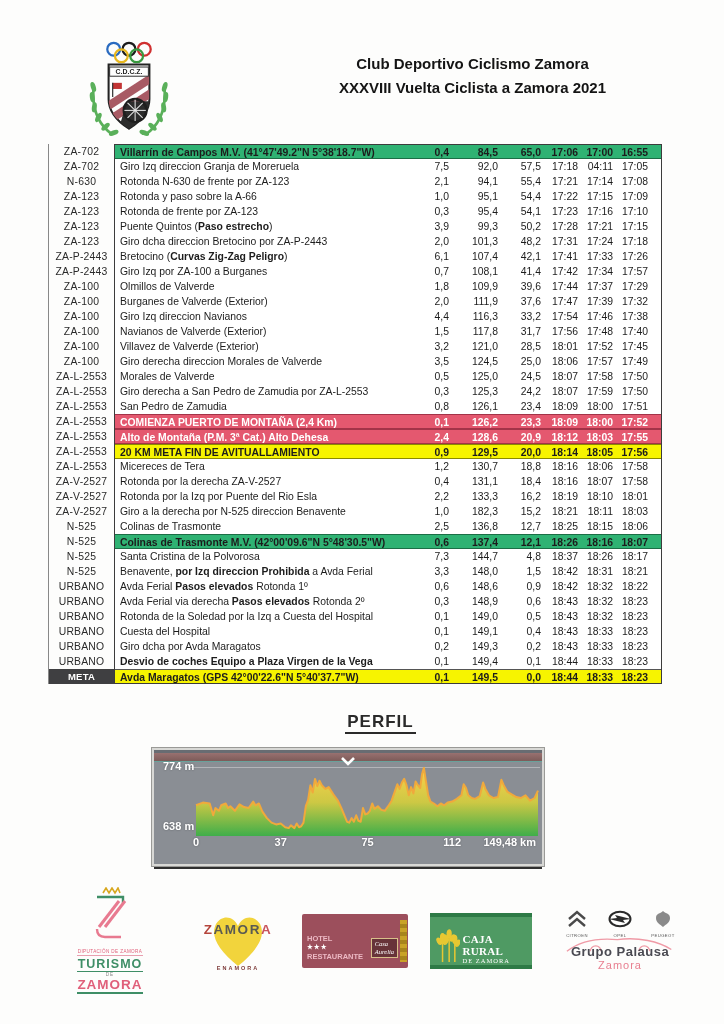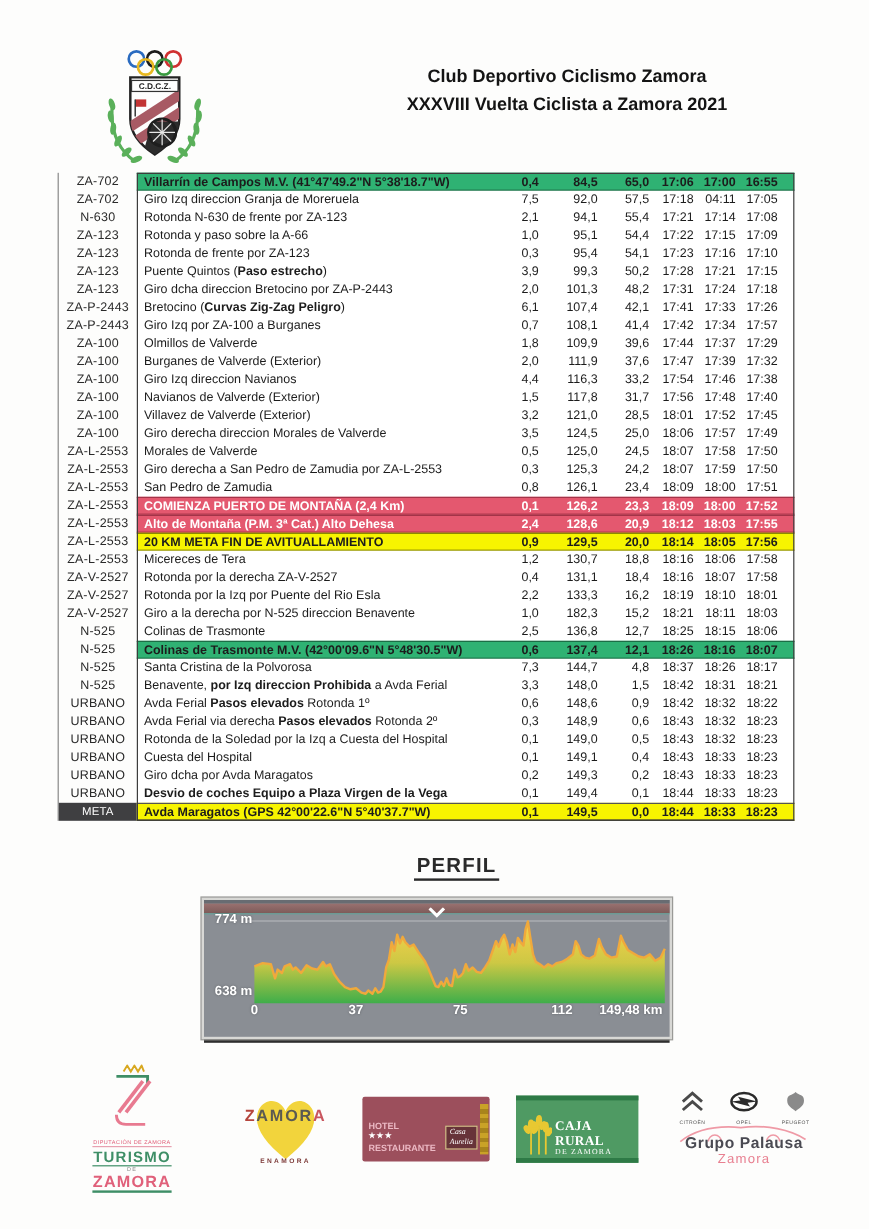--- a/index.html
+++ b/index.html
@@ -16,27 +16,27 @@
   .trow { display:flex; height:15px; font-size:10.4px; line-height:15px; }
   .code { width:65px; text-align:center; color:#2a2a2a; letter-spacing:0.2px; }
   .cells { flex:1; display:flex; background:#fff; }
   .desc { width:295px; padding-left:6px; white-space:nowrap; overflow:hidden; }
   .nc { text-align:right; }
   .n1{width:40px}.n2{width:49px}.n3{width:43px}.tc1{width:37px}.tc2{width:35px}.tc3{width:35px;margin-right:12px}
   .hl-green  .cells-bg, .trow.hl-green  .cells { background:var(--hl-green);  font-weight:bold; border-top:1px solid #1c6e46; border-bottom:1px solid #1c6e46; }
   .trow.hl-red    .cells { background:var(--hl-red);    font-weight:bold; color:#fff; border-top:1px solid #a33348; border-bottom:1px solid #a33348; }
   .trow.hl-yellow .cells { background:var(--hl-yellow); font-weight:bold; border-top:1px solid #8a8a00; border-bottom:1px solid #8a8a00; }
   .trow.hl-meta   .cells { background:var(--hl-yellow); font-weight:bold; border-top:1px solid #555; border-bottom:1px solid #333; }
-  .code.meta-code { background:var(--meta-dark); color:#fff; font-weight:normal; font-size:9.5px; }
+  .code.meta-code { background:var(--meta-dark); color:#fff; font-weight:bold; font-size:9.5px; }
 
   
   .perfil-title { position:absolute; left:0; top:712px; width:724px; text-align:center; }
   .perfil-title span { font-size:17px; font-weight:bold; letter-spacing:1px; color:#2a2a2a; border-bottom:2.5px solid #2a2a2a; padding:0 2px 1px;margin-left:37px; }
 
-  .chart-box { position:absolute; left:168px; top:748px; width:392px; height:118px; background:var(--chart-bg); border:2px solid #d8d8d5; outline:1px solid #9a9a97; box-shadow:0 5px 0 -2px #2e2e2e; }
+  .chart-box { position:absolute; left:152px; top:748px; width:392px; height:118px; background:var(--chart-bg); border:2px solid #d8d8d5; outline:1px solid #9a9a97; box-shadow:0 5px 0 -2px #2e2e2e; }
   .strip-dark   { position:absolute; left:0; top:0; width:100%; height:3px; background:#686c72; }
   .strip-maroon { position:absolute; left:0; top:3px; width:100%; height:8px; background:linear-gradient(#997170,#7d5b59); }
   .strip-teal   { position:absolute; left:0; top:11px; width:100%; height:1px; background:#5fa89c; opacity:.8; }
   .gridline-774 { position:absolute; left:36px; right:2px; top:17px; height:1px; background:rgba(255,255,255,.35); }
   .chart-chevron { position:absolute; left:50%; top:2px; transform:translateX(-50%); }
   .ylab { position:absolute; color:#fff; font-weight:bold; font-size:11px; text-shadow:0 0 2px rgba(0,0,0,.35); }
   .ylab.max { left:9px; top:10px; }
   .ylab.min { left:9px; top:70px; }
   #profile-svg { position:absolute; left:0; top:0; }
   .xtick { position:absolute; top:86px; color:#fff; font-weight:bold; font-size:11px; transform:translateX(-50%); text-shadow:0 0 2px rgba(0,0,0,.35); }

